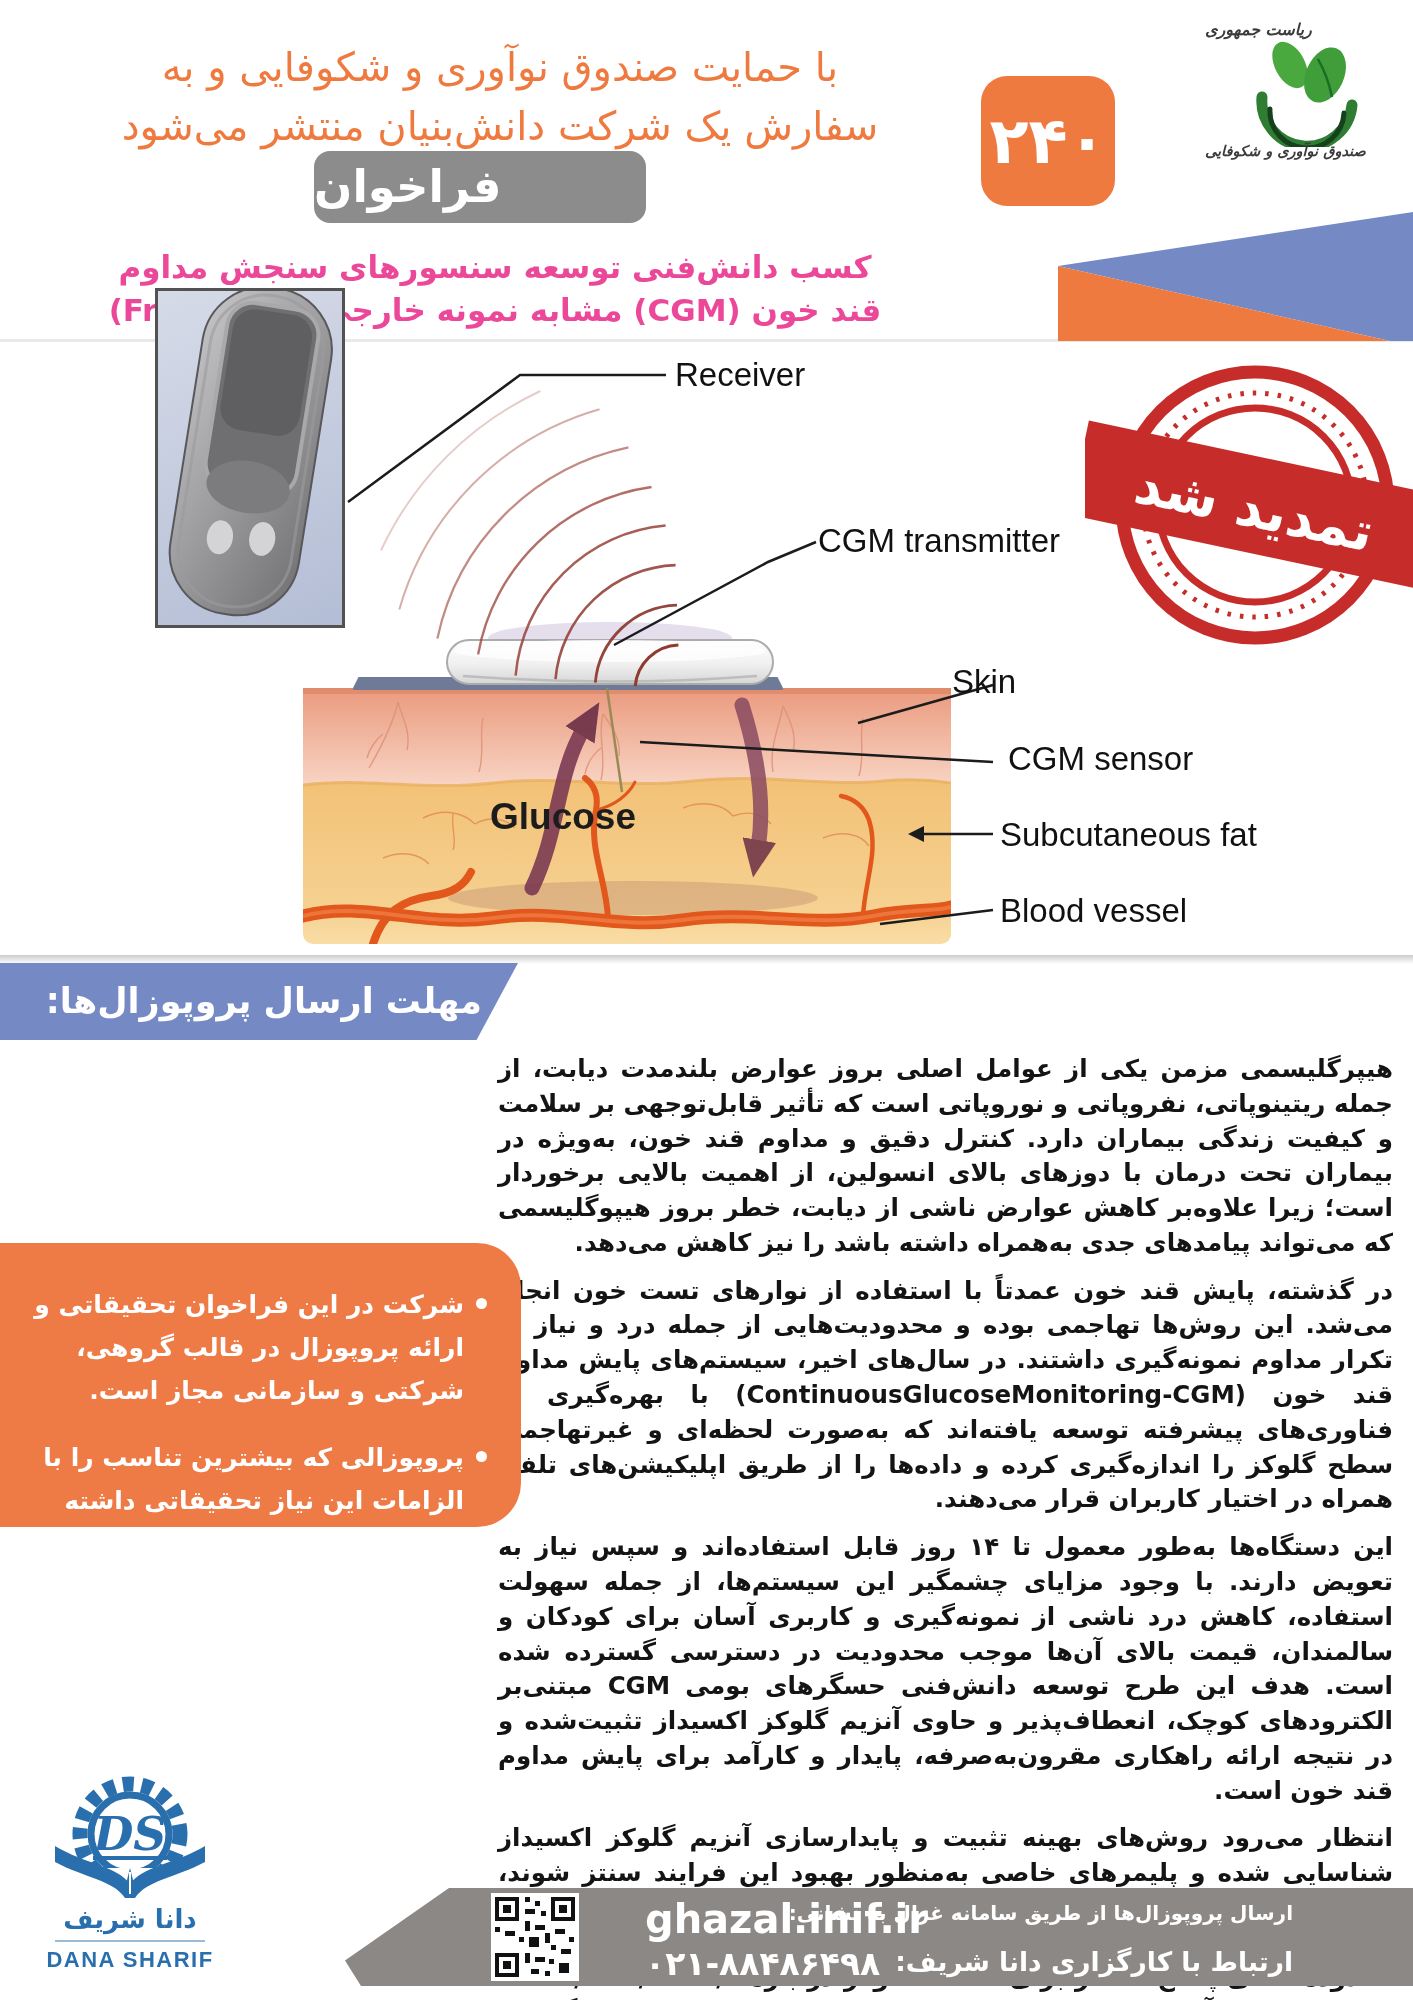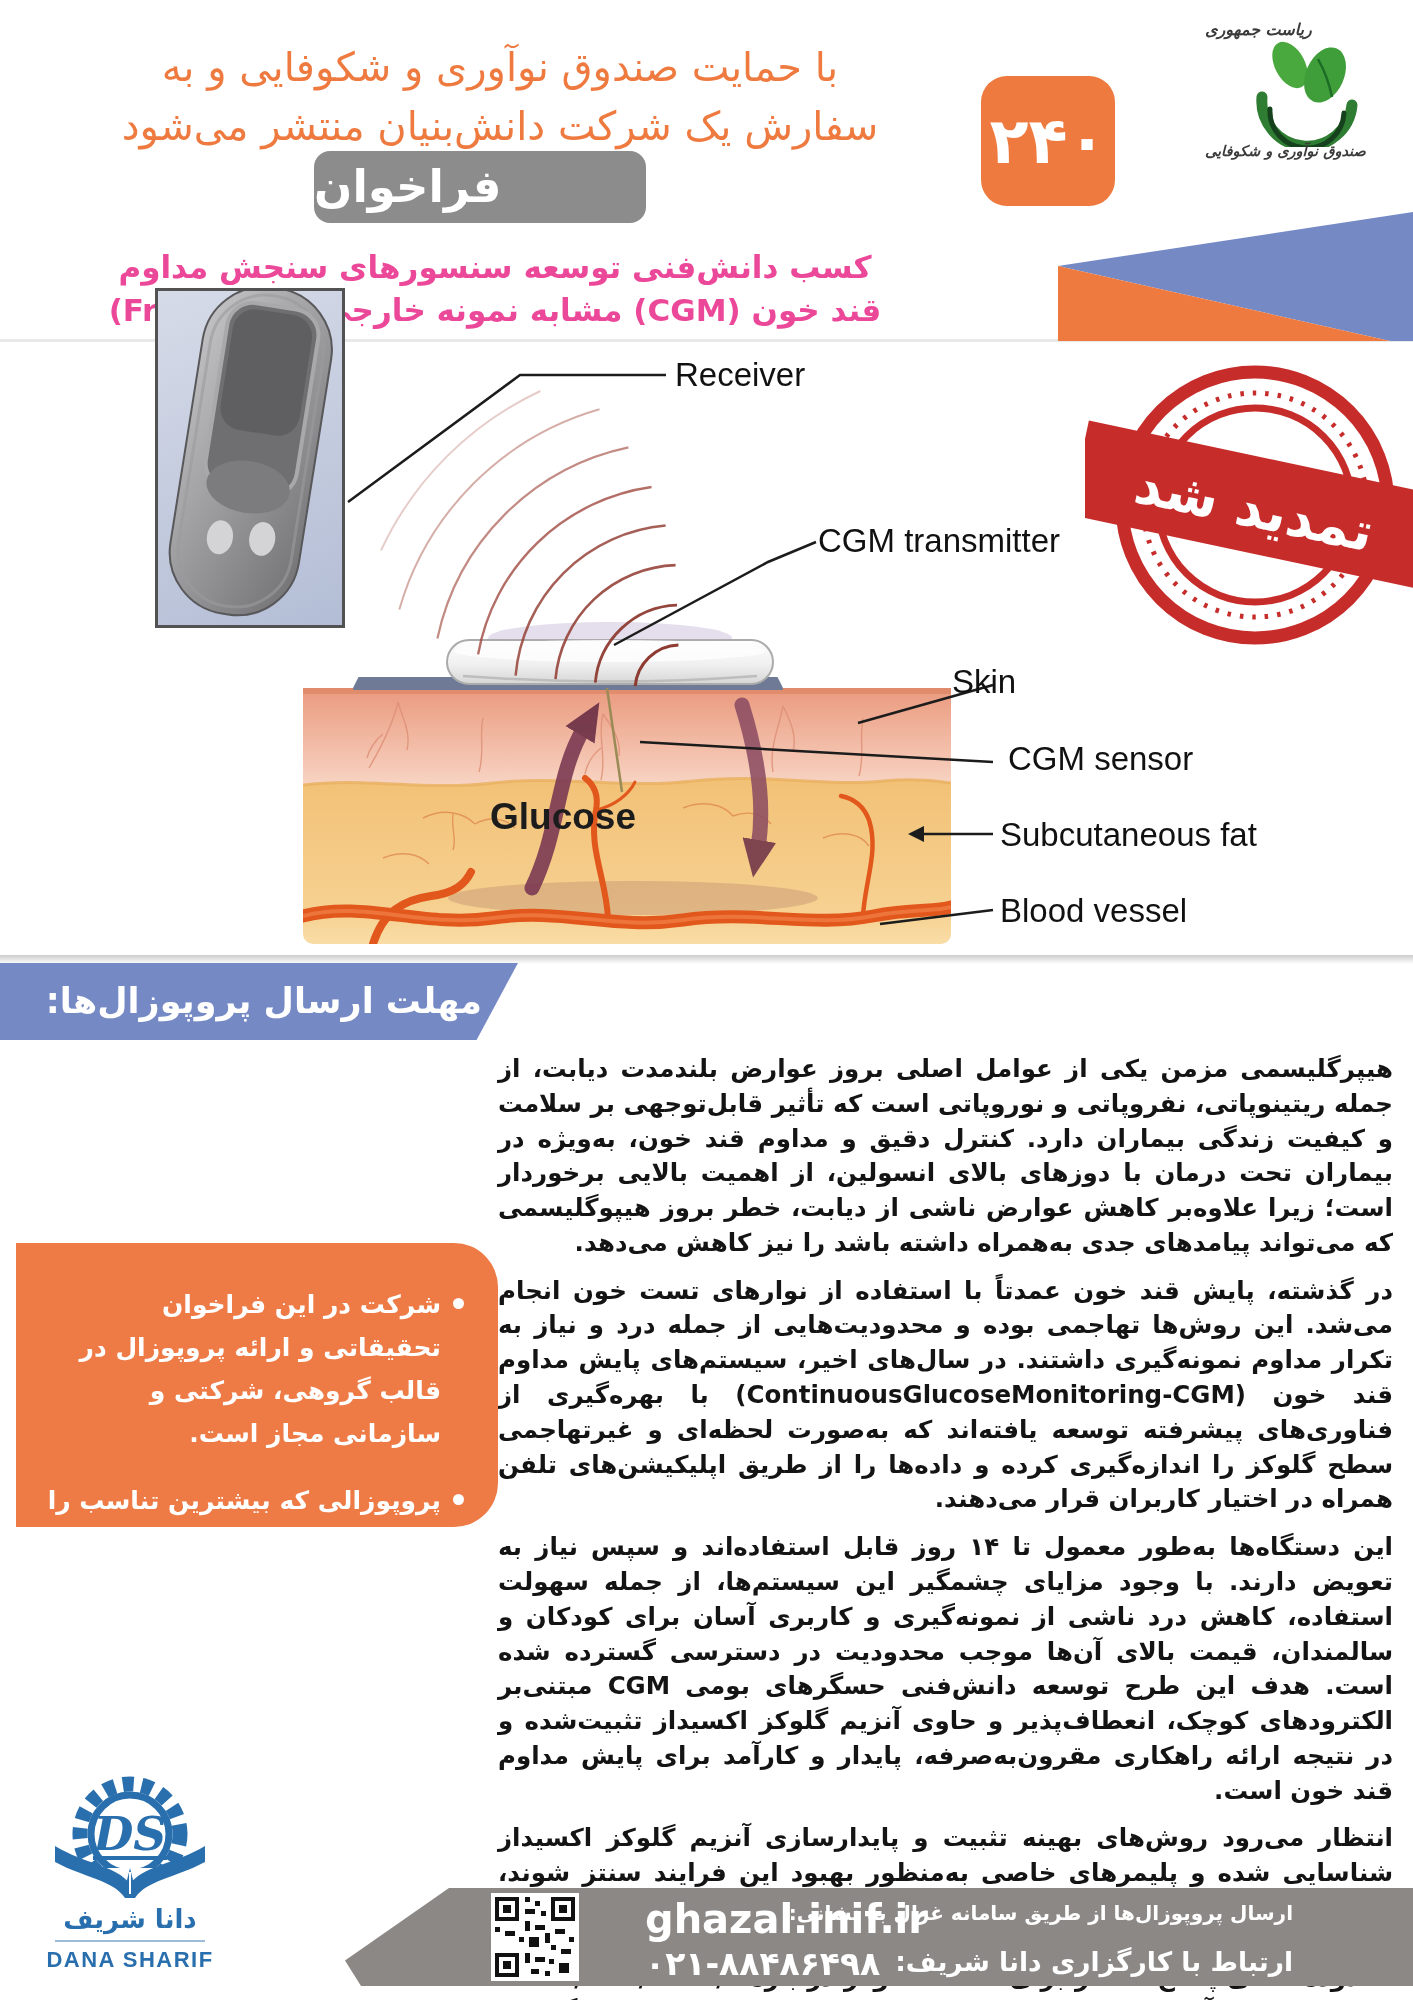--- a/index.html
+++ b/index.html
@@ -36,21 +36,21 @@
   .deadline{left:0;top:963px;width:518px;height:77px;background:#7589c5;
             clip-path:polygon(0 0,100% 0,92% 100%,0 100%);color:#fff;direction:rtl;
             font-size:35px;font-weight:bold;line-height:77px;padding-right:0;}
   .deadline .inner{padding-right:36px;}
   .deadline .date{margin-right:18px;letter-spacing:1px;}
 
   .bodycol{left:498px;top:1052px;width:895px;direction:rtl;text-align:justify;color:#141414;
            font-size:24.5px;font-weight:700;line-height:1.42;}
   .bodycol p{margin:0 0 13px 0;}
 
-  .notes{left:16px;top:1243px;width:482px;height:284px;background:#ee7b46;border-radius:0 44px 44px 0;
+  .notes{left:0;top:1243px;width:521px;height:284px;background:#ee7b46;border-radius:0 44px 44px 0;
          box-sizing:border-box;padding:40px 34px 0 26px;direction:rtl;color:#fff;}
   .note-item{display:flex;align-items:flex-start;font-size:25px;font-weight:700;line-height:1.72;}
   .note-item + .note-item{margin-top:24px;}
   .bullet{flex:0 0 auto;width:11px;height:11px;border-radius:50%;background:#fff;margin-top:15px;margin-left:12px;}
 
   .footer{left:345px;top:1888px;width:1068px;height:98px;background:#8b8886;
           clip-path:polygon(104px 0,100% 0,100% 100%,16px 100%,0 74%);color:#fff;}
   .footer .send{position:absolute;right:120px;top:13px;font-size:20px;font-weight:bold;direction:rtl;}
   .footer .contact{position:absolute;right:120px;top:58px;font-size:26.5px;font-weight:bold;direction:rtl;}
   .footer .url{position:absolute;left:300px;top:8px;font-size:40px;font-weight:bold;direction:ltr;}

